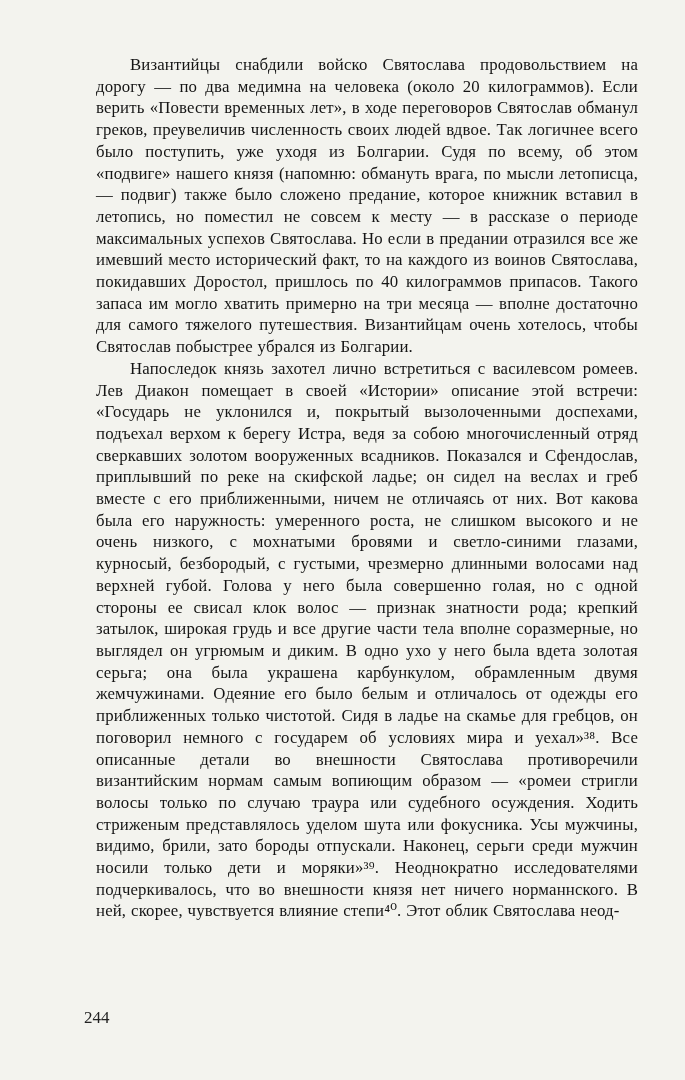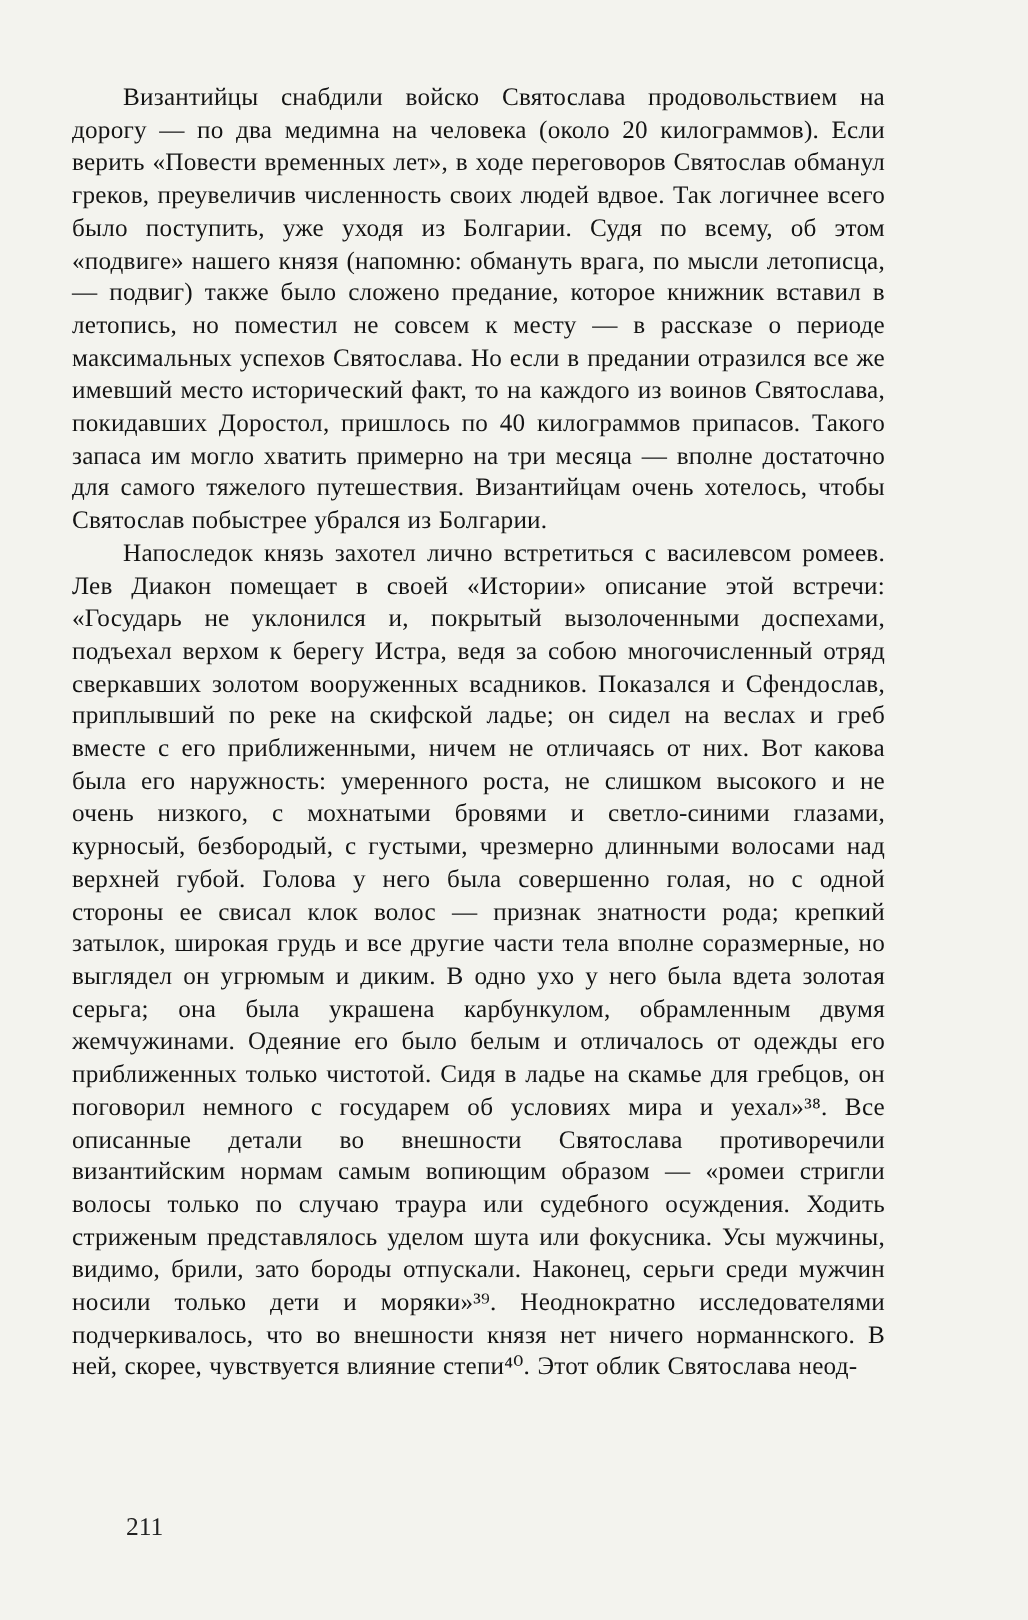--- a/index.html
+++ b/index.html
@@ -12,21 +12,21 @@
     background: #f3f3ee;
     color: #141414;
     font-family: "Liberation Serif", "DejaVu Serif", serif;
     overflow: hidden;
   }
   .page {
     position: relative;
     box-sizing: border-box;
     width: 685px;
     height: 1080px;
-    padding: 54px 60px 40px 48px;
+    padding: 54px 60px 40px 96px;
   }
   .text-block {
     width: 542px;
   }
   .text-block p {
     margin: 0;
     text-align: justify;
     text-indent: 34px;
     font-size: 16.8px;
     line-height: 21.7px;
@@ -44,14 +44,14 @@
   }
 </style>
 </head>
 <body>
 
 <div class="page">
   <div class="text-block" id="paragraphs-container">
       <p>Византийцы снабдили войско Святослава продовольствием на дорогу — по два медимна на человека (около 20 килограммов). Если верить «Повести временных лет», в ходе переговоров Святослав обманул греков, преувеличив численность своих людей вдвое. Так логичнее всего было поступить, уже уходя из Болгарии. Судя по всему, об этом «подвиге» нашего князя (напомню: обмануть врага, по мысли летописца, — подвиг) также было сложено предание, которое книжник вставил в летопись, но поместил не совсем к месту — в рассказе о периоде максимальных успехов Святослава. Но если в предании отразился все же имевший место исторический факт, то на каждого из воинов Святослава, покидавших Доростол, пришлось по 40 килограммов припасов. Такого запаса им могло хватить примерно на три месяца — вполне достаточно для самого тяжелого путешествия. Византийцам очень хотелось, чтобы Святослав побыстрее убрался из Болгарии.</p>
       <p>Напоследок князь захотел лично встретиться с василевсом ромеев. Лев Диакон помещает в своей «Истории» описание этой встречи: «Государь не уклонился и, покрытый вызолоченными доспехами, подъехал верхом к берегу Истра, ведя за собою многочисленный отряд сверкавших золотом вооруженных всадников. Показался и Сфендослав, приплывший по реке на скифской ладье; он сидел на веслах и греб вместе с его приближенными, ничем не отличаясь от них. Вот какова была его наружность: умеренного роста, не слишком высокого и не очень низкого, с мохнатыми бровями и светло-синими глазами, курносый, безбородый, с густыми, чрезмерно длинными волосами над верхней губой. Голова у него была совершенно голая, но с одной стороны ее свисал клок волос — признак знатности рода; крепкий затылок, широкая грудь и все другие части тела вполне соразмерные, но выглядел он угрюмым и диким. В одно ухо у него была вдета золотая серьга; она была украшена карбункулом, обрамленным двумя жемчужинами. Одеяние его было белым и отличалось от одежды его приближенных только чистотой. Сидя в ладье на скамье для гребцов, он поговорил немного с государем об условиях мира и уехал»³⁸. Все описанные детали во внешности Святослава противоречили византийским нормам самым вопиющим образом — «ромеи стригли волосы только по случаю траура или судебного осуждения. Ходить стриженым представлялось уделом шута или фокусника. Усы мужчины, видимо, брили, зато бороды отпускали. Наконец, серьги среди мужчин носили только дети и моряки»³⁹. Неоднократно исследователями подчеркивалось, что во внешности князя нет ничего норманнского. В ней, скорее, чувствуется влияние степи⁴⁰. Этот облик Святослава неод-</p>
     </div>
-  <div class="page-number">211</div>
+  <div class="page-number">244</div>
 </div>
 
 </body></html>

